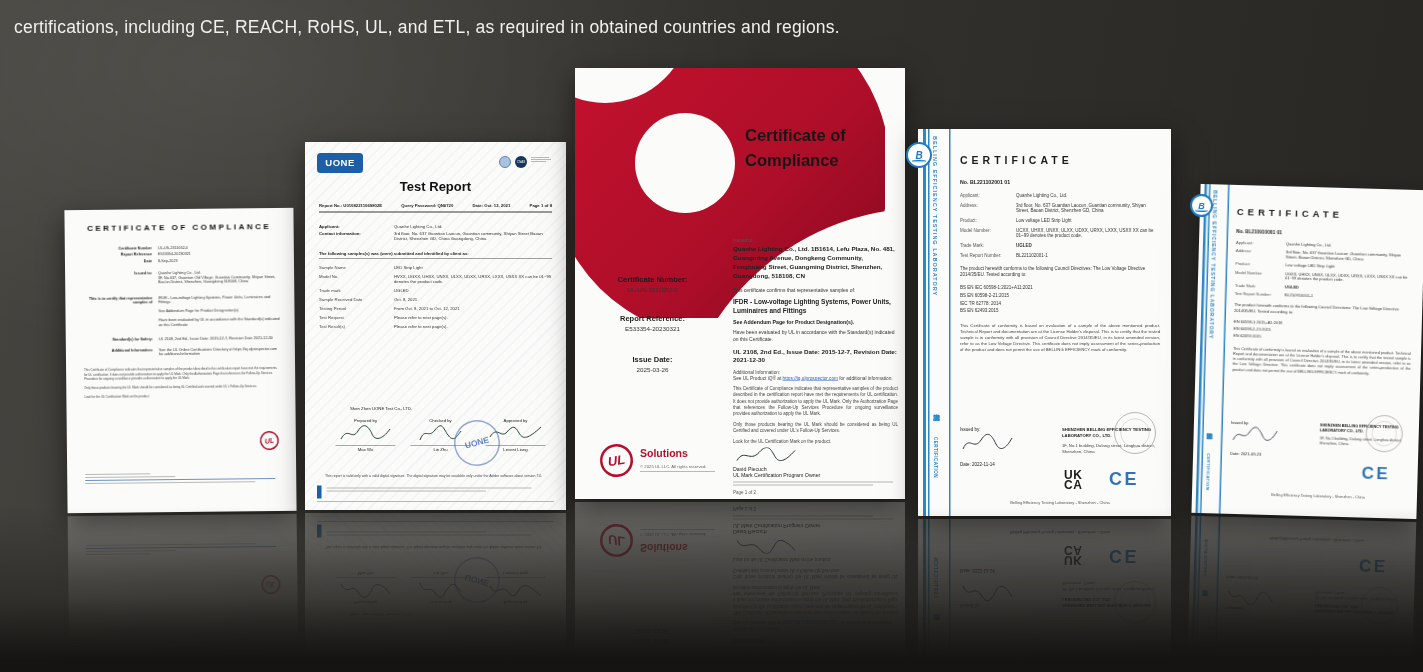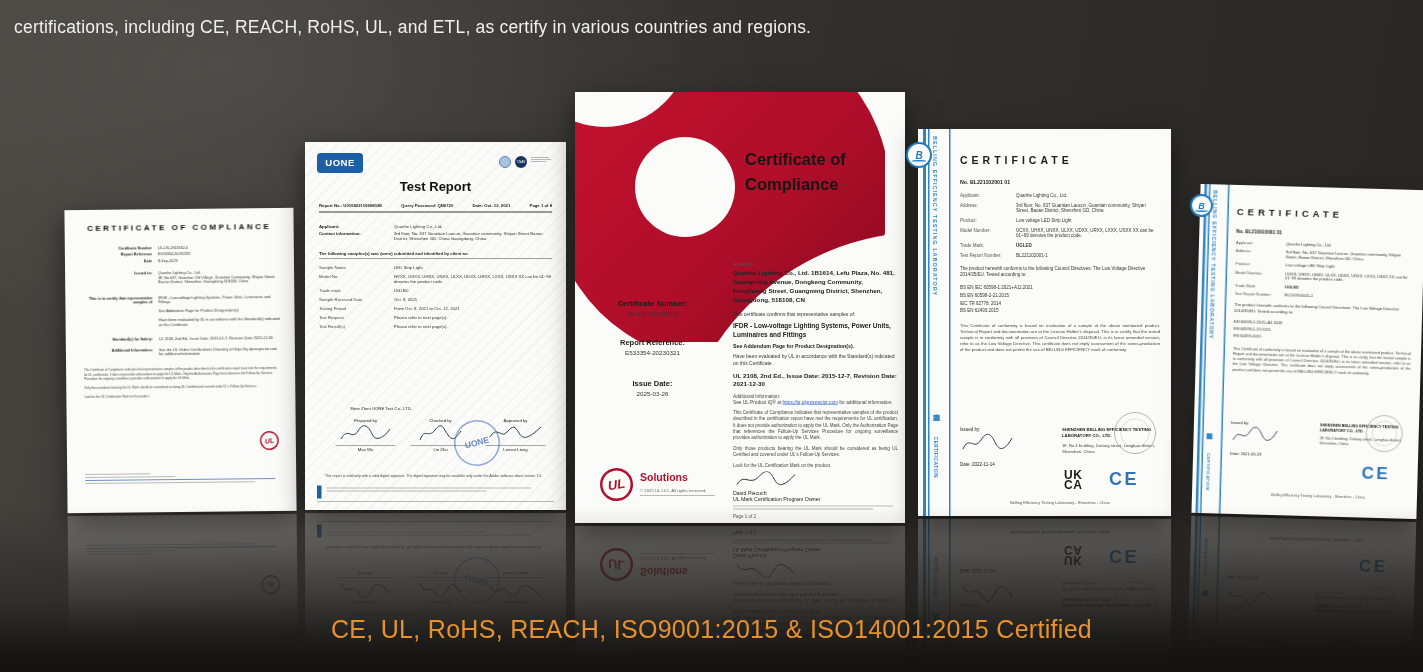--- a/index.html
+++ b/index.html
@@ -16,21 +16,21 @@
   .ftr{left:0;right:0;top:615px;text-align:center;color:#e8922d;font-size:25px;letter-spacing:.3px;z-index:30;}
   
   .cert{position:absolute;background:#fbfbf9;box-shadow:0 10px 26px rgba(0,0,0,.5);
     -webkit-box-reflect: below 3px linear-gradient(to bottom, rgba(0,0,0,0) 58%, rgba(0,0,0,0.30) 100%);}
   .in{position:absolute;left:0;top:0;transform:scale(.5);transform-origin:0 0;color:#222;}
   #certA{left:66px;top:209px;width:229px;height:303px;transform:rotate(-.6deg);}
   #certA .in{width:458px;height:606px;font-size:7.5px;}
   #certB{left:305px;top:142px;width:261px;height:368px;}
   #certB .in{width:522px;height:736px;font-size:8.5px;
      background:repeating-linear-gradient(135deg,rgba(175,188,200,.10) 0 3px,transparent 3px 16px);}
-  #certC{left:575px;top:92px;width:330px;height:431px;text-decoration:underline;}
+  #certC{left:575px;top:68px;width:330px;height:431px;text-decoration:underline;}
   #certC .in{width:662px;height:862px;font-size:10px;}
   #certD{left:918px;top:129px;width:253px;height:387px;}
   #certD .in{width:506px;height:774px;font-size:9px;}
   #certE{left:1196px;top:187px;width:225px;height:329px;transform:rotate(1.6deg);}
   #certE .in{width:450px;height:658px;font-size:8px;}
   
   .fr{display:flex;margin-bottom:4px;}
   .fl{flex:0 0 var(--lw,140px);text-align:right;padding-right:12px;font-weight:bold;color:#222;}
   .fv{flex:1;color:#333;}
   .bar{background:#b8b8b4;height:2px;margin:4px 0;}
@@ -76,21 +76,21 @@
   .cemark{color:#2e74b6;font-weight:bold;letter-spacing:5px;}
   .floor{position:absolute;left:0;right:0;bottom:0;height:165px;z-index:20;pointer-events:none;
      background:linear-gradient(to bottom, rgba(22,21,19,0) 0%, rgba(22,21,19,.38) 55%, #151412 93%);}
 </style>
 </head>
 <body>
 
 <div class="stage">
 
   <div class="abs hdr">
-    <span style="display:block">certifications, including CE, REACH, RoHS, UL, and ETL, as certify in various countries and regions.</span>
+    <span style="display:block">certifications, including CE, REACH, RoHS, UL, and ETL, as required in obtained countries and regions.</span>
   </div>
 
   <div class="cert" id="certA">
     <div class="in">
       <div class="a-title">CERTIFICATE OF COMPLIANCE</div>
       <div class="a-table" style="--lw:150px;">
         <div class="fr">
             <span class="fl">Certificate Number</span>
             <span class="fv">UL-US-2311652-0</span>
           </div>
@@ -441,14 +441,13 @@
         <div style="margin-top:6px;line-height:1.4;color:#444;">1F, No.1 building, Dalang street, Longhua district, Shenzhen, China</div>
       </div>
       <div class="abs stampG" style="left:344px;top:452px;width:74px;height:74px;"></div>
       <div class="abs cemark" style="left:338px;top:548px;font-size:34px;">CE</div>
       <div class="abs" style="left:74px;top:612px;width:356px;text-align:center;font-size:7.5px;color:#555;">Belling Efficiency Testing Laboratory - Shenzhen - China</div>
     </div>
   </div>
 
   <div class="floor"></div>
 
-  <div class="abs ftr">CE, UL, RoHS, REACH, ISO9001:2015 &amp; ISO14001:2015 Certified</div>
 </div>
 
 </body></html>

